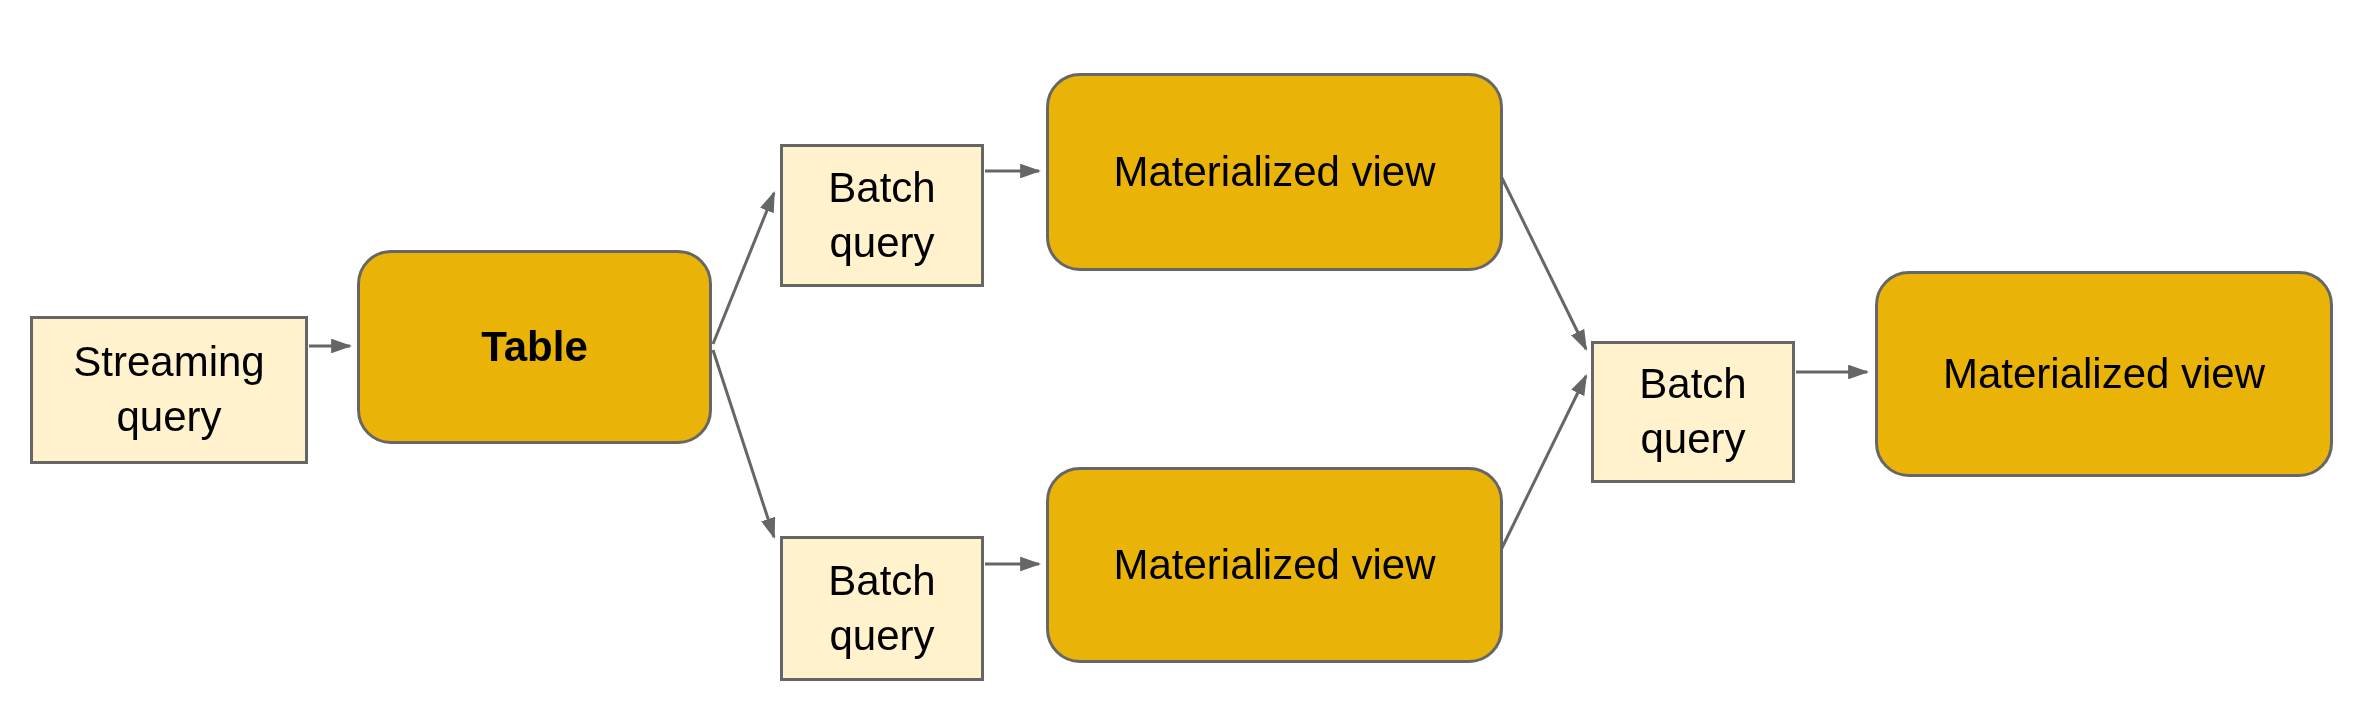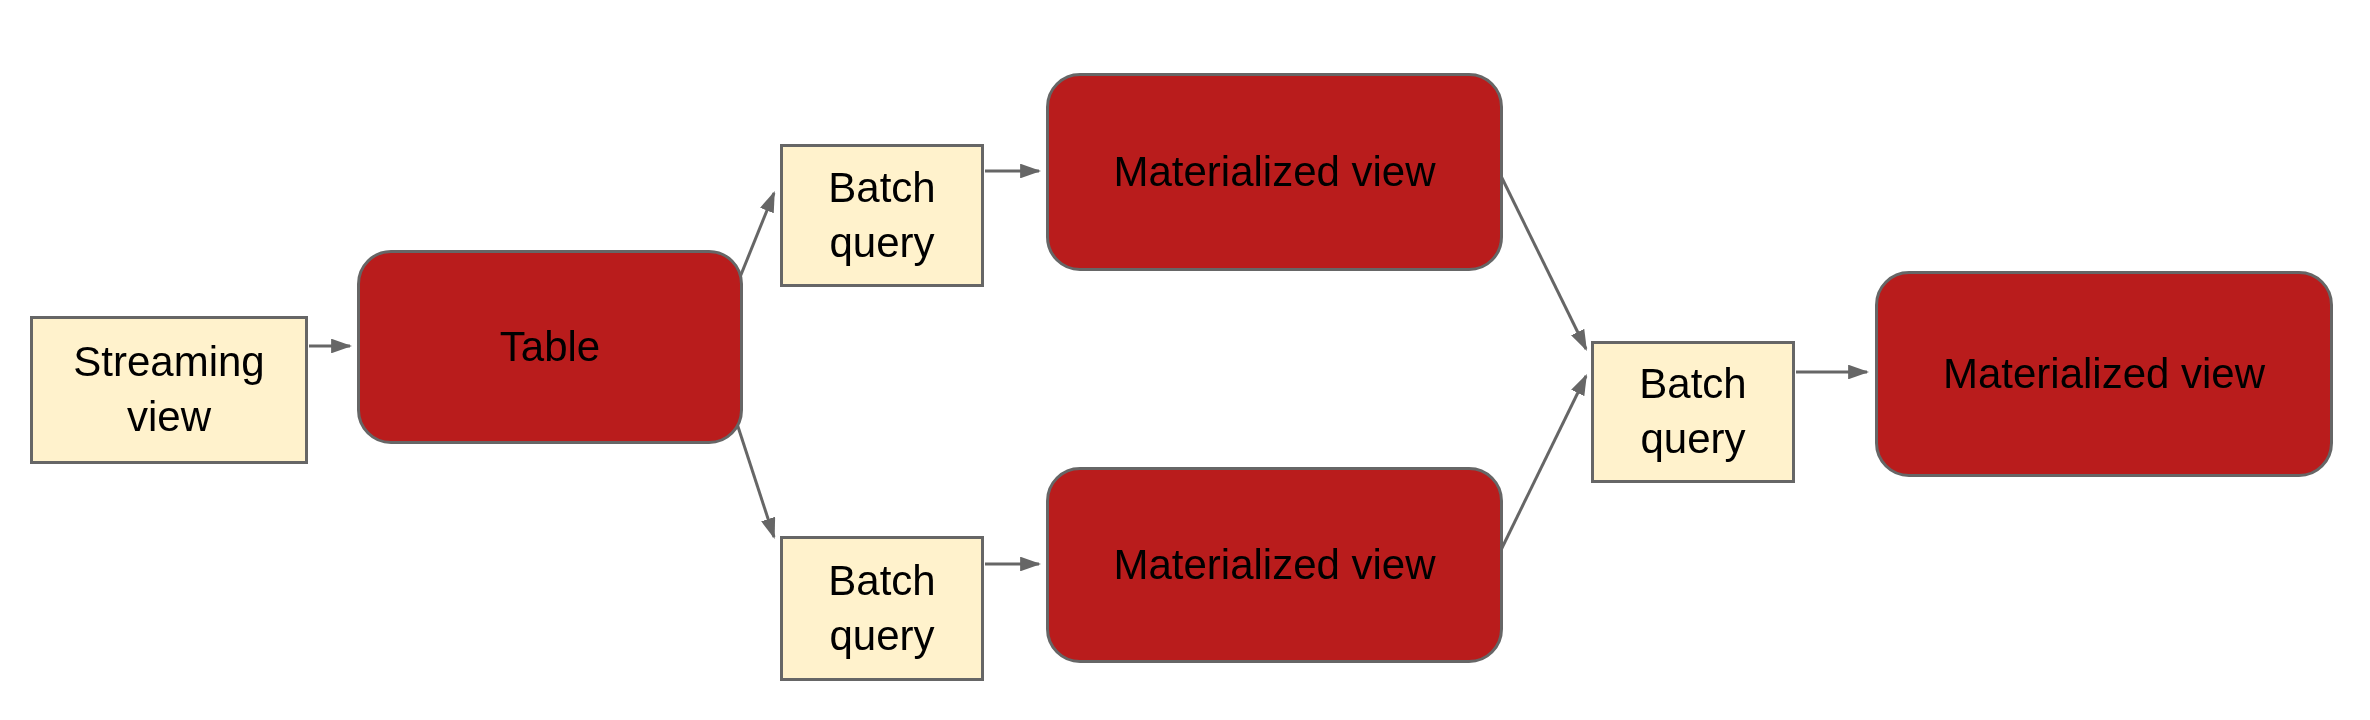--- a/index.html
+++ b/index.html
@@ -27,21 +27,21 @@
     color: #000000;
     border: 3px solid #666666;
     padding: 0 18px;
   }
   .node.query {
     background: #fff2cc;
     border-radius: 0;
     margin-top: 44px;
   }
   .node.view {
-    background: #b91c1c;
+    background: #eab308;
     border-radius: 34px;
   }
   #edge-layer {
     position: absolute;
     left: 0;
     top: 0;
     width: 2370px;
     height: 720px;
   }
   #edge-layer line {
@@ -63,23 +63,23 @@
     <line x1="309" y1="346" x2="350" y2="346" marker-end="url(#ah)"></line>
     <line x1="713" y1="344" x2="774" y2="193" marker-end="url(#ah)"></line>
     <line x1="713" y1="350" x2="774" y2="537" marker-end="url(#ah)"></line>
     <line x1="985" y1="171" x2="1039" y2="171" marker-end="url(#ah)"></line>
     <line x1="985" y1="564" x2="1039" y2="564" marker-end="url(#ah)"></line>
     <line x1="1501" y1="176" x2="1586" y2="349" marker-end="url(#ah)"></line>
     <line x1="1500" y1="552" x2="1586" y2="376" marker-end="url(#ah)"></line>
     <line x1="1796" y1="372" x2="1867" y2="372" marker-end="url(#ah)"></line>
   </svg>
 
-  <div class="node query" style="left:30px; top:272px; width:278px; height:148px;">Streaming view</div>
+  <div class="node query" style="left:30px; top:272px; width:278px; height:148px;">Streaming query</div>
 
-  <div class="node view" style="left:357px; top:250px; width:386px; height:194px;">Table</div>
+  <div class="node view" style="left:357px; top:250px; width:355px; height:194px;font-weight:bold;">Table</div>
 
   <div class="node query" style="left:780px; top:100px; width:204px; height:143px;">Batch query</div>
 
   <div class="node view" style="left:1046px; top:73px; width:457px; height:198px;">Materialized view</div>
 
   <div class="node query" style="left:780px; top:492px; width:204px; height:145px;">Batch query</div>
 
   <div class="node view" style="left:1046px; top:467px; width:457px; height:196px;">Materialized view</div>
 
   <div class="node query" style="left:1591px; top:297px; width:204px; height:142px;">Batch query</div>

